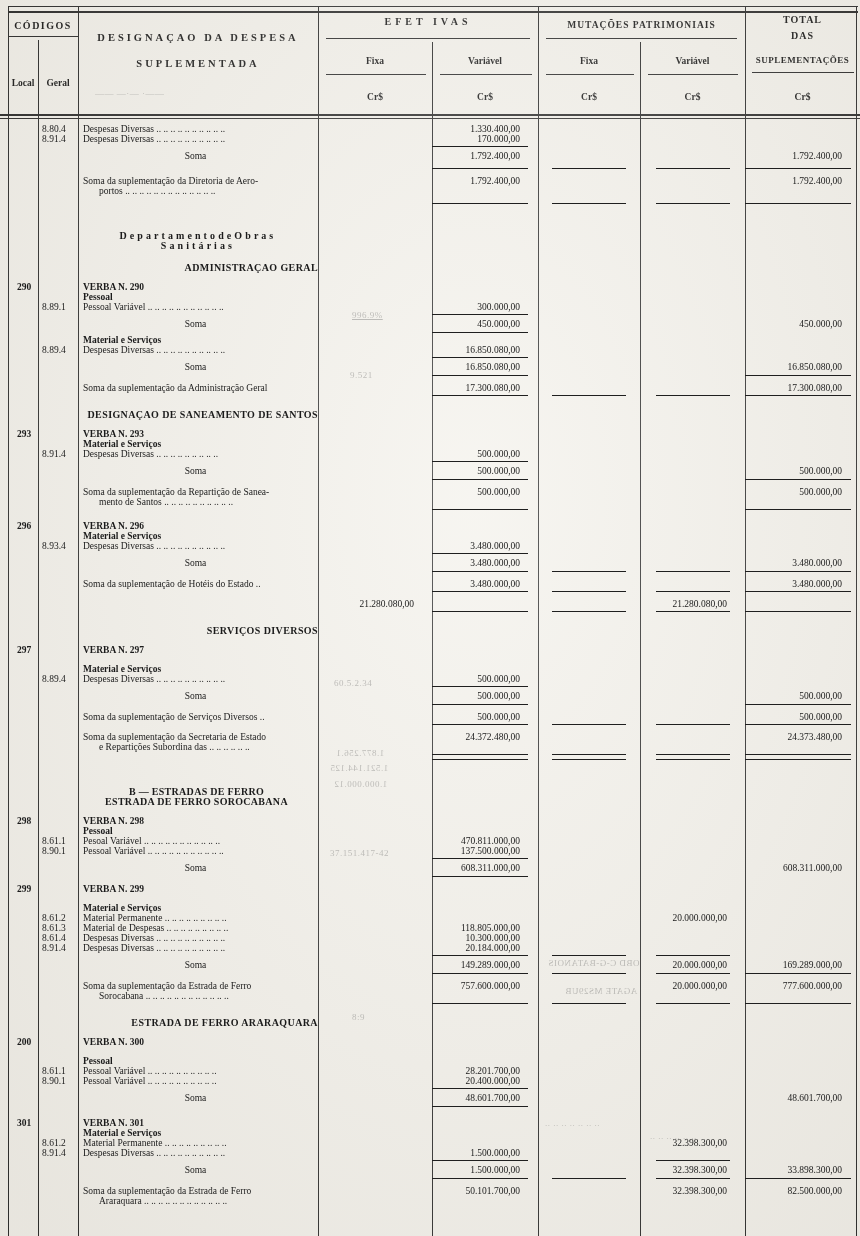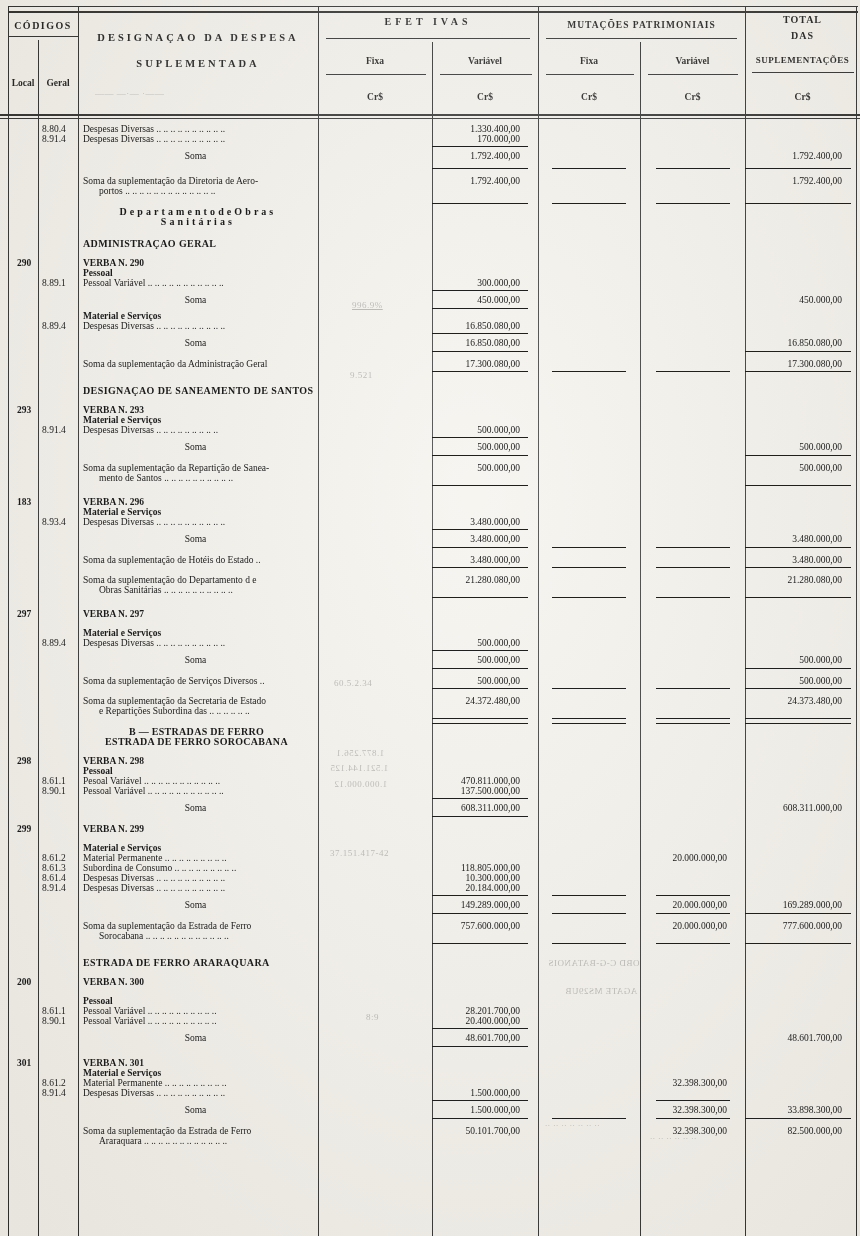--- a/index.html
+++ b/index.html
@@ -14,22 +14,22 @@
   
   .tbody{position:absolute;left:8px;top:124px;width:852px;z-index:2;}
   .row{display:grid;grid-template-columns:30px 40px 240px 114px 106px 102px 105px 115px;align-items:start;}
   .c{font-size:9.5px;line-height:10px;min-height:1px;}
   .c.money{text-align:right;padding-right:18px;font-variant-numeric:tabular-nums;}
   .c.local{padding-left:9px;font-weight:bold;}
   .c.geral{padding-left:4px;}
   .c.desc{padding-left:5px;}
   .c.desc .d2{display:block;padding-left:16px;}
   .row.sec{margin-top:12px;margin-bottom:4px;}
-  .row.sec .desc{font-weight:bold;letter-spacing:.4px;font-size:10px;}
-  .row.secc{margin-top:1px;margin-bottom:3px;}
+  .row.sec .desc{font-weight:bold;letter-spacing:.4px;font-size:10px;text-align:right;}
+  .row.secc{margin-top:25px;margin-bottom:3px;}
   .row.secc .desc{font-weight:bold;text-align:center;letter-spacing:.3px;font-size:10px;padding-right:8px;}
   .row.secc .desc .d2{padding-left:0;text-align:center;}
   .row.verba{margin-top:9px;}
   .row.verba .desc,.row.sub .desc{font-weight:bold;}
   .row.soma{margin-top:2px;margin-bottom:1px;}
   .row.soma .desc{text-align:center;padding-right:10px;}
   .row.sp{margin-top:5px;}
   .row.sp2{margin-top:9px;}
   .rule-row{height:5px;}
   .rl{height:0;border-top:1px solid #1f1f1f;margin-top:2px;}
@@ -456,21 +456,21 @@
         <div class="c ">
           <div class="rl v"></div>
         </div>
         <div class="c "></div>
         <div class="c "></div>
         <div class="c ">
           <div class="rl t"></div>
         </div>
       </div>
       <div class="row verba">
-        <div class="c local">183</div>
+        <div class="c local">296</div>
         <div class="c geral"></div>
         <div class="c desc"><span class="d1">VERBA N. 296</span></div>
         <div class="c money f"></div>
         <div class="c money v"></div>
         <div class="c money mf"></div>
         <div class="c money mv"></div>
         <div class="c money t"></div>
       </div>
       <div class="row sub">
         <div class="c local"></div>
@@ -556,21 +556,20 @@
         <div class="c ">
           <div class="rl mv"></div>
         </div>
         <div class="c ">
           <div class="rl t"></div>
         </div>
       </div>
       <div class="row item sp">
         <div class="c local"></div>
         <div class="c geral"></div>
-        <div class="c desc"><span class="d1">Soma da suplementação do Departamento  d e</span><span class="d2">Obras Sanitárias .. .. .. .. .. .. .. .. .. ..</span></div>
         <div class="c money f"></div>
         <div class="c money v">21.280.080,00</div>
         <div class="c money mf"></div>
         <div class="c money mv"></div>
         <div class="c money t">21.280.080,00</div>
       </div>
       <div class="row rule rule-row">
         <div class="c "></div>
         <div class="c "></div>
         <div class="c "></div>
@@ -580,20 +579,30 @@
         </div>
         <div class="c ">
           <div class="rl mf"></div>
         </div>
         <div class="c ">
           <div class="rl mv"></div>
         </div>
         <div class="c ">
           <div class="rl t"></div>
         </div>
+      </div>
+      <div class="row sec">
+        <div class="c local"></div>
+        <div class="c geral"></div>
+        <div class="c desc"><span class="d1">SERVIÇOS DIVERSOS</span></div>
+        <div class="c money f"></div>
+        <div class="c money v"></div>
+        <div class="c money mf"></div>
+        <div class="c money mv"></div>
+        <div class="c money t"></div>
       </div>
       <div class="row verba">
         <div class="c local">297</div>
         <div class="c geral"></div>
         <div class="c desc"><span class="d1">VERBA N. 297</span></div>
         <div class="c money f"></div>
         <div class="c money v"></div>
         <div class="c money mf"></div>
         <div class="c money mv"></div>
         <div class="c money t"></div>
@@ -838,21 +847,21 @@
         <div class="c desc"><span class="d1">Material Permanente .. .. .. .. .. .. .. .. ..</span></div>
         <div class="c money f"></div>
         <div class="c money v"></div>
         <div class="c money mf"></div>
         <div class="c money mv">20.000.000,00</div>
         <div class="c money t"></div>
       </div>
       <div class="row item">
         <div class="c local"></div>
         <div class="c geral">8.61.3</div>
-        <div class="c desc"><span class="d1">Subordina de Consumo .. .. .. .. .. .. .. .. ..</span></div>
+        <div class="c desc"><span class="d1">Material de Despesas .. .. .. .. .. .. .. .. ..</span></div>
         <div class="c money f"></div>
         <div class="c money v">118.805.000,00</div>
         <div class="c money mf"></div>
         <div class="c money mv"></div>
         <div class="c money t"></div>
       </div>
       <div class="row item">
         <div class="c local"></div>
         <div class="c geral">8.61.4</div>
         <div class="c desc"><span class="d1">Despesas Diversas .. .. .. .. .. .. .. .. .. ..</span></div>
@@ -1117,28 +1126,28 @@
         <div class="c money f"></div>
         <div class="c money v">50.101.700,00</div>
         <div class="c money mf"></div>
         <div class="c money mv">32.398.300,00</div>
         <div class="c money t">82.500.000,00</div>
       </div>
     </div>
 
   <div>
       <div class="artifact" style="left: 95px; top: 88px;">—— —·—  ·——</div>
-      <div class="artifact" style="left: 352px; top: 300px; text-decoration: underline;">996.9%</div>
+      <div class="artifact" style="left: 352px; top: 310px; text-decoration: underline;">996.9%</div>
       <div class="artifact" style="left: 350px; top: 370px;">9.521</div>
       <div class="artifact" style="left: 334px; top: 678px;">60.5.2.34</div>
       <div class="artifact flip" style="left: 336px; top: 748px;">1.877.256.1</div>
       <div class="artifact flip" style="left: 330px; top: 763px;">1.521.144.125</div>
       <div class="artifact flip" style="left: 334px; top: 779px;">1.000.000.12</div>
       <div class="artifact" style="left: 330px; top: 848px;">37.151.417-42</div>
       <div class="artifact flip" style="left: 548px; top: 958px;">OBD C-G-BATANOIS</div>
       <div class="artifact flip" style="left: 565px; top: 986px;">AGATE MS29UB</div>
-      <div class="artifact" style="left: 366px; top: 1012px;">8:9</div>
+      <div class="artifact" style="left: 352px; top: 1012px;">8:9</div>
       <div class="artifact" style="left: 545px; top: 1118px;">.. .. .. .. .. .. ..</div>
       <div class="artifact" style="left: 650px; top: 1131px;">.. .. .. .. .. ..</div>
       <div class="artifact" style="left: 344px; top: 1234px;">60-5. 42</div>
     </div>
 
 </div>
 
 </body></html>

